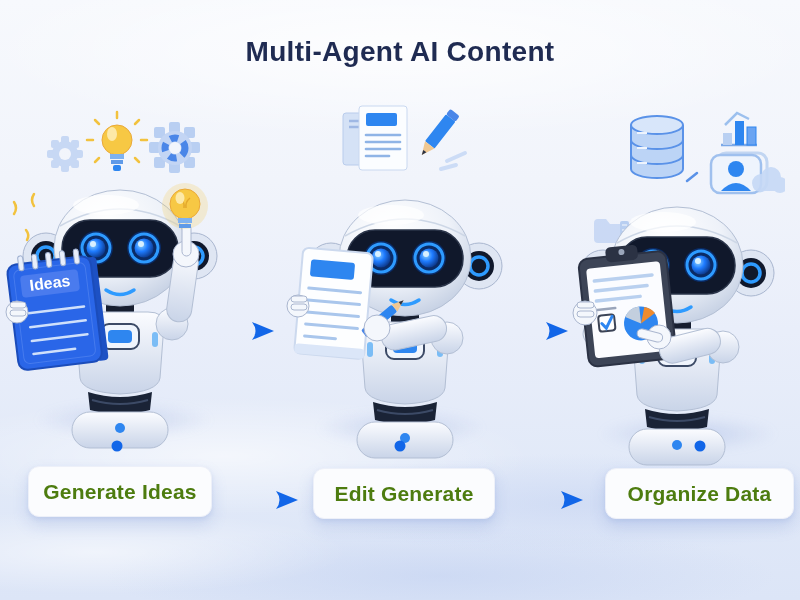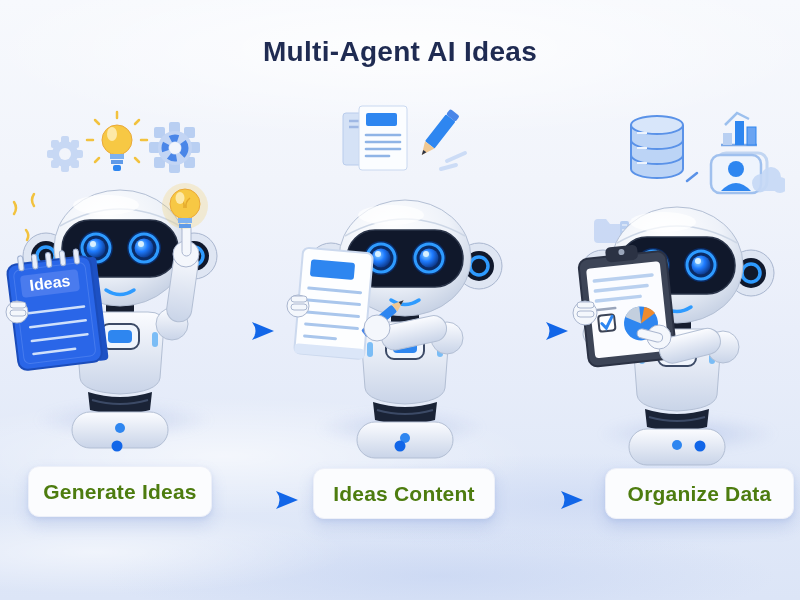--- a/index.html
+++ b/index.html
@@ -94,21 +94,21 @@
         <rect x="72" y="160" width="6" height="15" rx="3" fill="#5fb0f5" opacity=".8"></rect>
         <rect x="142" y="160" width="6" height="15" rx="3" fill="#5fb0f5" opacity=".8"></rect>
         <path d="M78 220 Q110 230 142 220 L140 238 Q110 246 80 238 Z" fill="#1a2336"></path>
         <path d="M82 228 Q110 236 138 228" stroke="#3c4a66" stroke-width="2" fill="none"></path>
         <rect x="62" y="240" width="96" height="36" rx="18" fill="url(#gBody)" stroke="#b3bfd4"></rect>
         <circle cx="110" cy="256" r="5" fill="#2e86f0"></circle>
       </symbol>
     </defs>
   </svg>
 
-  <h1 class="title">Multi-Agent AI Ideas</h1>
+  <h1 class="title">Multi-Agent AI Content</h1>
 
   <svg class="abs" style="left:35px;top:110px" width="180" height="80">
     <g opacity=".9">
       <g fill="#c3d5f4">
         <rect x="26" y="26" width="8" height="8" rx="2"></rect>
           <rect x="26" y="54" width="8" height="8" rx="2"></rect>
         <rect x="12" y="40" width="8" height="8" rx="2"></rect>
           <rect x="40" y="40" width="8" height="8" rx="2"></rect>
         <rect x="16" y="30" width="8" height="8" rx="2"></rect>
           <rect x="36" y="30" width="8" height="8" rx="2"></rect>
@@ -368,21 +368,21 @@
   </svg>
   <svg class="abs" style="left:693px;top:440px" width="14" height="32">
     <circle cx="7" cy="6" r="5.5" fill="#1266e8"></circle>
       <line x1="7" y1="10" x2="7" y2="30" stroke="url(#gConn)" stroke-width="3.5"></line>
   </svg>
 
   <div class="step-label" style="left:28px;top:466px;width:182px">
     <span>Generate Ideas</span>
   </div>
   <div class="step-label" style="left:313px;top:468px;width:180px">
-    <span>Ideas Content</span>
+    <span>Edit Generate</span>
   </div>
   <div class="step-label" style="left:605px;top:468px;width:187px">
     <span>Organize Data</span>
   </div>
 
   <svg class="abs" style="left:202px;top:489px" width="100" height="22">
     <line x1="0" y1="11" x2="78" y2="11" stroke="url(#gArrow)" stroke-width="5" stroke-linecap="round"></line>
     <path d="M74 2 L96 11 L74 20 Q81 11 74 2 Z" fill="#1266e8"></path>
   </svg>
   <svg class="abs" style="left:487px;top:489px" width="100" height="22">

